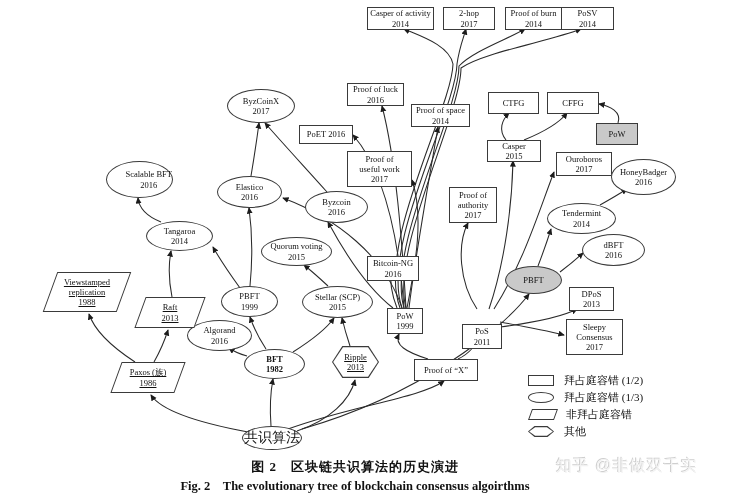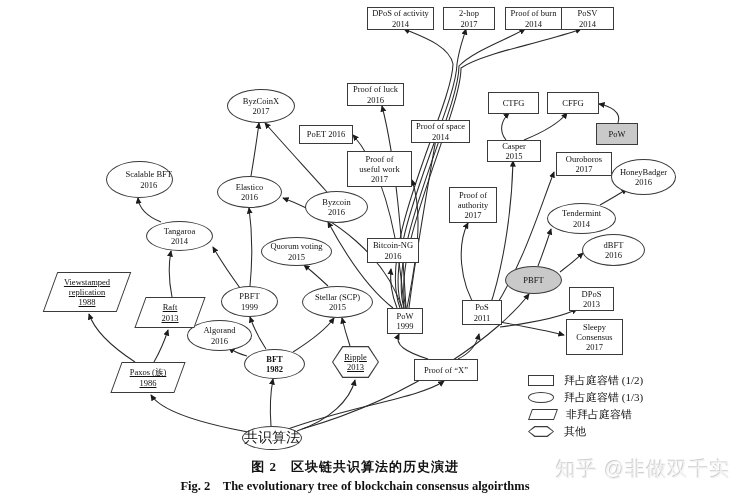--- a/index.html
+++ b/index.html
@@ -30,21 +30,21 @@
   .lg-ellipse{border:1px solid #3a3a3a;border-radius:50%;}
   .lg-par{border:1px solid #3a3a3a;transform:skewX(-20deg);width:22px;margin-left:2px;}
   .lg-hexo{position:absolute;inset:0;background:#3a3a3a;clip-path:polygon(25% 0,75% 0,100% 50%,75% 100%,25% 100%,0 50%);}
   .lg-hexi{position:absolute;inset:1.2px;background:#fff;clip-path:polygon(25% 0,75% 0,100% 50%,75% 100%,25% 100%,0 50%);}
   
   .caption-zh{position:absolute;left:0;right:30px;top:458px;text-align:center;
               font-weight:bold;font-size:13px;letter-spacing:1px;}
   .caption-en{position:absolute;left:0;right:30px;top:478px;text-align:center;
               font-weight:bold;font-size:12.5px;}
   
-  .watermark{position:absolute;left:556px;top:456px;font-size:20px;letter-spacing:1px;
+  .watermark{position:absolute;left:556px;top:456px;font-size:16px;letter-spacing:1px;
              font-family:"Liberation Sans","DejaVu Sans",sans-serif;
              color:#f2f2f2;text-shadow:-1px -1px 0 #cfcfcf,1px 1px 0 #ffffff;user-select:none;}
 </style>
 </head>
 <body>
 
 <div class="canvas">
 
   <svg class="edge-layer" viewBox="0 0 740 500" xmlns="http://www.w3.org/2000/svg">
     <defs>
@@ -94,21 +94,21 @@
         <path d="M560,272 Q572,263 583,253" class="edge" marker-end="url(#arrow)"></path>
         <path d="M600,205 Q616,196 627,189" class="edge" marker-end="url(#arrow)"></path>
         <path d="M500,327 C538,322 562,317 577,309" class="edge" marker-end="url(#arrow)"></path>
         <path d="M500,322 C528,327 548,331 564,335" class="edge" marker-end="url(#arrow)"></path>
       </g>
   </svg>
 
   <div id="node-layer">
       <div class="node shape-rect" style="left: 367px; top: 7px; width: 65px; height: 21px;">
         <span class="label">
-          <span class="ln">DPoS of activity</span>
+          <span class="ln">Casper of activity</span>
           <span class="ln">2014</span>
         </span>
       </div>
       <div class="node shape-rect" style="left: 443px; top: 7px; width: 50px; height: 21px;">
         <span class="label">
           <span class="ln">2-hop</span>
           <span class="ln">2017</span>
         </span>
       </div>
       <div class="node shape-rect" style="left: 505px; top: 7px; width: 55px; height: 21px;">
@@ -122,21 +122,21 @@
           <span class="ln">PoSV</span>
           <span class="ln">2014</span>
         </span>
       </div>
       <div class="node shape-rect" style="left: 347px; top: 83px; width: 55px; height: 21px;">
         <span class="label">
           <span class="ln">Proof of luck</span>
           <span class="ln">2016</span>
         </span>
       </div>
-      <div class="node shape-rect" style="left: 411px; top: 104px; width: 57px; height: 21px; margin-top: 16px;">
+      <div class="node shape-rect" style="left: 411px; top: 104px; width: 57px; height: 21px;">
         <span class="label">
           <span class="ln">Proof of space</span>
           <span class="ln">2014</span>
         </span>
       </div>
       <div class="node shape-rect" style="left: 299px; top: 125px; width: 52px; height: 17px;">
         <span class="label">
           <span class="ln">PoET 2016</span>
         </span>
       </div>
@@ -257,33 +257,33 @@
           <span class="ln">Algorand</span>
           <span class="ln">2016</span>
         </span>
       </div>
       <div class="node shape-ellipse" style="left: 244px; top: 349px; width: 59px; height: 28px; font-weight: bold;">
         <span class="label">
           <span class="ln">BFT</span>
           <span class="ln">1982</span>
         </span>
       </div>
-      <div class="node shape-rect" style="left: 367px; top: 238px; width: 50px; height: 23px;">
+      <div class="node shape-rect" style="left: 367px; top: 256px; width: 50px; height: 23px;">
         <span class="label">
           <span class="ln">Bitcoin-NG</span>
           <span class="ln">2016</span>
         </span>
       </div>
       <div class="node shape-rect" style="left: 387px; top: 308px; width: 34px; height: 24px;">
         <span class="label">
           <span class="ln">PoW</span>
           <span class="ln">1999</span>
         </span>
       </div>
-      <div class="node shape-rect" style="left: 462px; top: 300px; width: 38px; height: 23px;">
+      <div class="node shape-rect" style="left: 462px; top: 324px; width: 38px; height: 23px;">
         <span class="label">
           <span class="ln">PoS</span>
           <span class="ln">2011</span>
         </span>
       </div>
       <div class="node shape-rect" style="left: 569px; top: 287px; width: 43px; height: 22px;">
         <span class="label">
           <span class="ln">DPoS</span>
           <span class="ln">2013</span>
         </span>

